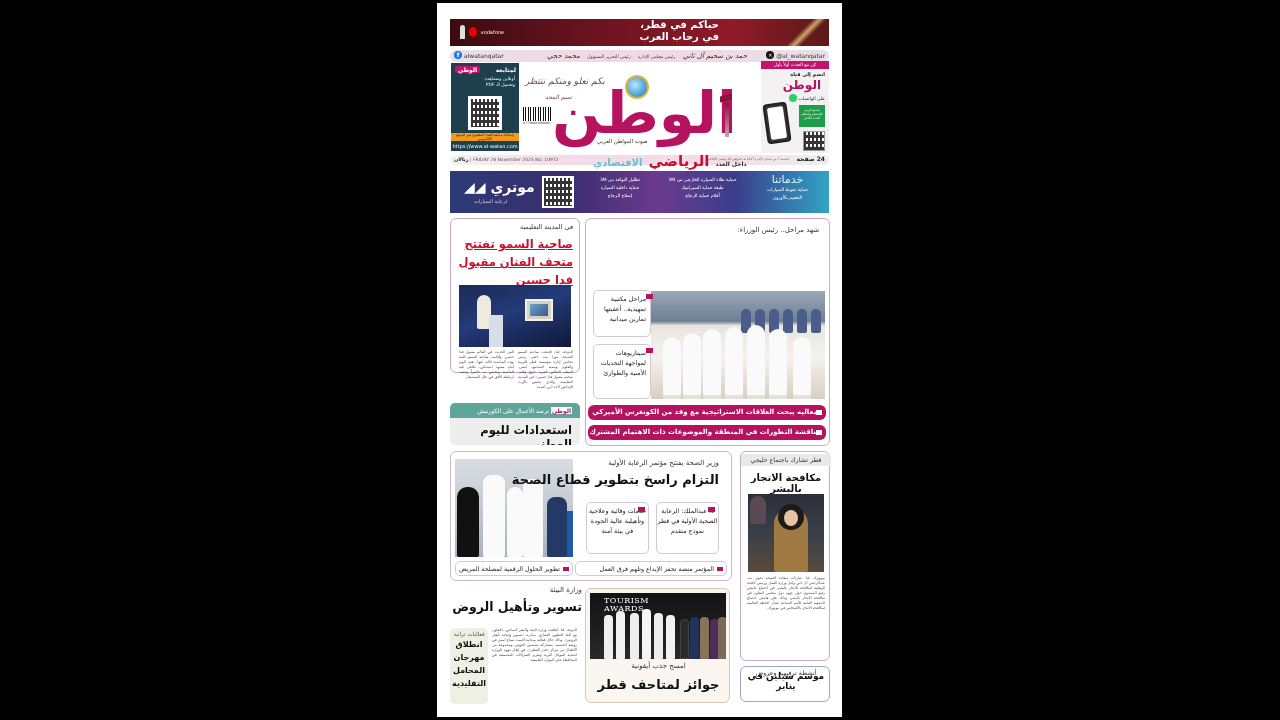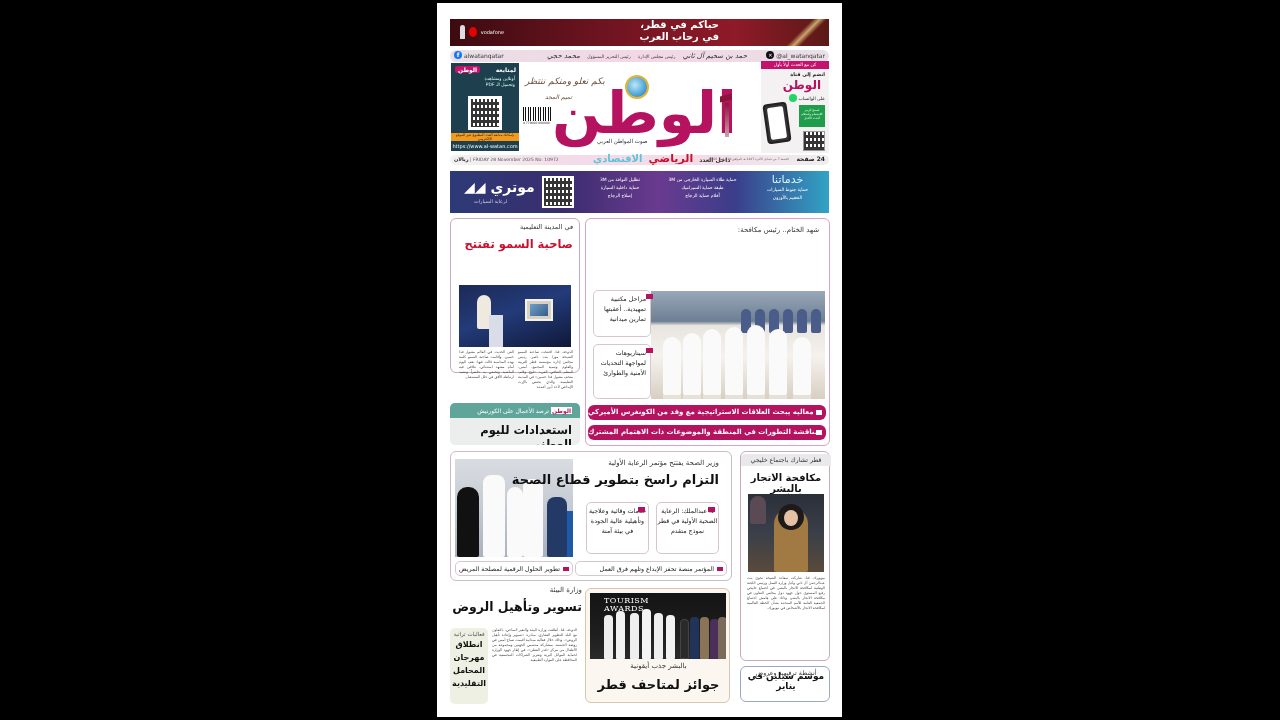--- a/index.html
+++ b/index.html
@@ -57,21 +57,21 @@
   .phone { left: 4px; top: 42px; width: 24px; height: 40px; background: #333; border-radius: 4px; border: 2px solid #222; transform: rotate(-8deg); }
   .phone-screen { position:absolute; inset: 2px; background:#fff; border-radius:2px; }
   .wa-green { left: 38px; top: 44px; width: 26px; height: 22px; background: #1f9d4b; color:#fff; font-size:3px; text-align:center; padding-top:3px; line-height:4px; }
   .wa-qr { left: 42px; top: 70px; width: 22px; height: 20px; background:#fff; border:1px solid #999; }
 
   .info-bar { left: 13px; top: 152px; width: 379px; height: 10px; background: linear-gradient(90deg,#f3f3f3 0%,#f3dce7 30%,#f3dce7 70%,#eee 100%); border-radius: 5px; }
   .info-left { left: 4px; top: 1px; font-size: 4.5px; color: #555; }
   .info-left b { color:#222; font-size:5px; }
   .info-center { left: 143px; top: -3px; display:flex; gap:6px; align-items:baseline; direction: rtl; }
   .sect-inside { font-size: 6px; color:#333; font-weight:bold; }
-  .sect-sport { font-size: 11px; color:#c8102e; font-weight:900; }
+  .sect-sport { font-size: 15px; color:#c8102e; font-weight:900; }
   .sect-econ { font-size: 10px; color:#5fc3d8; font-weight:900; }
   .info-right { right: 4px; top: 0px; font-size: 6px; font-weight:bold; color:#222; }
   .info-tiny { right: 40px; top: 2px; font-size: 3px; color:#666; }
 
   
   .ad-strip { left: 13px; top: 168px; width: 379px; height: 42px; background: linear-gradient(90deg,#2d3a77 0%,#3a2d6e 30%,#6a3a8f 55%,#3b3d8a 75%,#31a3c5 100%); }
   .mw-logo { left: 14px; top: 8px; color: #fff; font-size: 14px; font-weight:bold; }
   .mw-sub { left: 24px; top: 27px; color: #ccd; font-size: 5px; }
   .mw-qr { left: 92px; top: 5px; width: 32px; height: 32px; background: #fff; padding: 2px; }
   .ad-col { font-size: 4.5px; color: #fff; line-height: 8px; text-align: center; direction: rtl; }
@@ -86,29 +86,29 @@
   .main-kicker { right: 10px; top: 7px; font-size: 7px; color: #333; }
   .main-headline { right: 10px; top: 26px; font-size: 20px; color: #b5125f; font-weight: 900; letter-spacing: -0.5px; }
   .main-photo { left: 65px; top: 72px; width: 174px; height: 108px; background:
       linear-gradient(180deg,#9aa8b8 0%,#6d7f94 28%,#e8e4de 32%,#f5f2ee 60%,#d8cfc2 100%); overflow:hidden; }
   .person { position:absolute; bottom: 0; width: 18px; background:#fafafa; border-radius: 9px 9px 2px 2px; box-shadow: inset 0 -4px 0 #e5e0d8; }
   .officer { position:absolute; top: 18px; width: 10px; height: 24px; background:#4a5d8a; border-radius: 5px 5px 2px 2px; }
   .pull-quote { right: 178px; width: 58px; background: #fff; border: 1px solid #d6c7cf; border-radius: 5px; font-size: 6.3px; color: #222; text-align: right; padding: 3px 4px; line-height: 10px; direction: rtl; }
   .pull-tag { position:absolute; right: -3px; top: 3px; width: 7px; height: 5px; background:#b5125f; }
   .pq1 { top: 71px; height: 47px; }
   .pq2 { top: 125px; height: 55px; }
-  .bullet-bar { left: 2px; width: 238px; height: 15px; background: #b5125f; border-radius: 6px; color: #fff; font-size: 7px; font-weight: bold; text-align: left; padding-right: 4px; line-height: 15px; direction: rtl; white-space: nowrap; overflow: hidden; }
+  .bullet-bar { left: 2px; width: 238px; height: 15px; background: #b5125f; border-radius: 6px; color: #fff; font-size: 7px; font-weight: bold; text-align: center; padding-right: 4px; line-height: 15px; direction: rtl; white-space: nowrap; overflow: hidden; }
   .bullet-bar::after { content:""; position:absolute; right: 4px; top: 5px; width: 6px; height: 5px; background:#fff; }
   .bb1 { top: 186px; }
   .bb2 { top: 206px; }
 
   
   .museum-card { left: 13px; top: 215px; width: 130px; height: 155px; }
   .museum-kicker { right: 6px; top: 4px; font-size: 6.5px; color: #333; }
-  .museum-head { right: 6px; top: 16px; font-size: 11.5px; color: #c8102e; font-weight: 900; line-height: 18px; text-align: right; width: 120px; }
+  .museum-head { right: 6px; top: 16px; font-size: 11.5px; color: #c8102e; font-weight: 900; line-height: 18px; text-align: right; width: 120px; text-decoration: underline; }
   .museum-photo { left: 8px; top: 66px; width: 112px; height: 62px; background: linear-gradient(160deg,#1c2a55 0%,#233b7a 45%,#0f1838 100%); overflow:hidden; }
   .podium { position:absolute; left: 30px; top: 30px; width: 14px; height: 32px; background:#d8dde8; }
   .speaker { position:absolute; left: 18px; top: 10px; width: 14px; height: 34px; background:#efe9e0; border-radius: 7px 7px 2px 2px; }
   .frame { position:absolute; right: 18px; top: 14px; width: 28px; height: 22px; background:#d6d0c5; border: 2px solid #f4f0ea; }
   .frame::after{ content:""; position:absolute; inset:3px; background: linear-gradient(135deg,#6da0c8,#385d8a); }
   .body-text { font-size: 3.6px; color: #444; line-height: 5px; text-align: justify; direction: rtl; }
   .museum-text1 { right: 6px; top: 131px; width: 55px; }
   .museum-text2 { left: 8px; top: 131px; width: 55px; }
 
   .green-card { left: 13px; top: 400px; width: 130px; height: 42px; background: #eceeee; border-radius: 5px; overflow:hidden; }
@@ -274,21 +274,21 @@
       <div>أفلام حماية الزجاج</div>
     </div>
     <div class="abs ad-col ad-col3">
       <div class="ad-title">خدماتنا</div>
       <div>حماية جنوط السيارات</div>
       <div>التعقيم بالأوزون</div>
     </div>
   </div>
 
   <div class="abs card main-card">
-    <div class="abs main-kicker rtl">شهد الختام.. رئيس مكافحة:</div>
+    <div class="abs main-kicker rtl">شهد مراحل.. رئيس الوزراء:</div>
     <div class="abs main-photo">
       <div class="officer" style="left:90px"></div>
         <div class="officer" style="left:104px"></div>
         <div class="officer" style="left:118px"></div>
         <div class="officer" style="left:132px"></div>
         <div class="officer" style="left:146px"></div>
         <div class="officer" style="left:160px"></div>
       <div class="person" style="left:12px;height:62px"></div>
         <div class="person" style="left:32px;height:66px"></div>
         <div class="person" style="left:52px;height:70px"></div>
@@ -306,20 +306,21 @@
       <span>سيناريوهات لمواجهة التحديات الأمنية والطوارئ</span>
     </div>
     <div class="abs bullet-bar bb1">معاليه يبحث العلاقات الاستراتيجية مع وفد من الكونغرس الأميركي</div>
     <div class="abs bullet-bar bb2">مناقشة التطورات في المنطقة والموضوعات ذات الاهتمام المشترك</div>
   </div>
 
   <div class="abs card museum-card">
     <div class="abs museum-kicker rtl">في المدينة التعليمية</div>
     <div class="abs museum-head rtl">
       <div>صاحبة السمو تفتتح</div>
+      <div>متحف الفنان مقبول فدا حسين</div>
     </div>
     <div class="abs museum-photo">
       <div class="speaker"></div>
         <div class="podium"></div>
         <div class="frame"></div>
     </div>
     <div class="abs body-text museum-text1">الدوحة- قنا- افتتحت صاحبة السمو الشيخة موزا بنت ناصر، رئيس مجلس إدارة مؤسسة قطر للتربية والعلوم وتنمية المجتمع، أمس، المعلم الثقافي الفريد «لوح وقلم: متحف مقبول فدا حسين» في المدينة التعليمية، والذي يحتفي بالإرث الإبداعي لأحد أبرز أعمدة</div>
     <div class="abs body-text museum-text2">الفن الحديث في العالم مقبول فدا حسين. وأقامت صاحبة السمو كلمة بهذه المناسبة قالت فيها: نقف اليوم أمام مشهد استثنائي، تتلاقى فيه الماضية وتحتفي به حاضراً وتشيد ارتباطه الأفق في حلل المستقبل.</div>
   </div>
 
@@ -387,17 +388,17 @@
       <div class="aw-p" style="left:40px;height:46px;background:#eee"></div>
       <div class="aw-p" style="left:52px;height:50px;background:#f5f5f5"></div>
       <div class="aw-p" style="left:64px;height:46px;background:#eee"></div>
       <div class="aw-p" style="left:76px;height:44px;background:#f2f2f2"></div>
       <div class="aw-p" style="left:90px;height:40px;background:#2a2a2a;border:1px solid #444"></div>
       <div class="aw-p" style="left:100px;height:42px;background:#22335a"></div>
       <div class="aw-p" style="left:110px;height:42px;background:#8a7458"></div>
       <div class="aw-p" style="left:120px;height:40px;background:#4a2f5a"></div>
       <div class="aw-p" style="left:128px;height:42px;background:#7a6a5a"></div>
     </div>
-    <div class="abs awards-kicker rtl">بالبشر جذب أيقونية</div>
+    <div class="abs awards-kicker rtl">امسح جذب أيقونية</div>
     <div class="abs awards-head rtl">جوائز لمتاحف قطر</div>
   </div>
 
 </div>
 
 </body></html>

